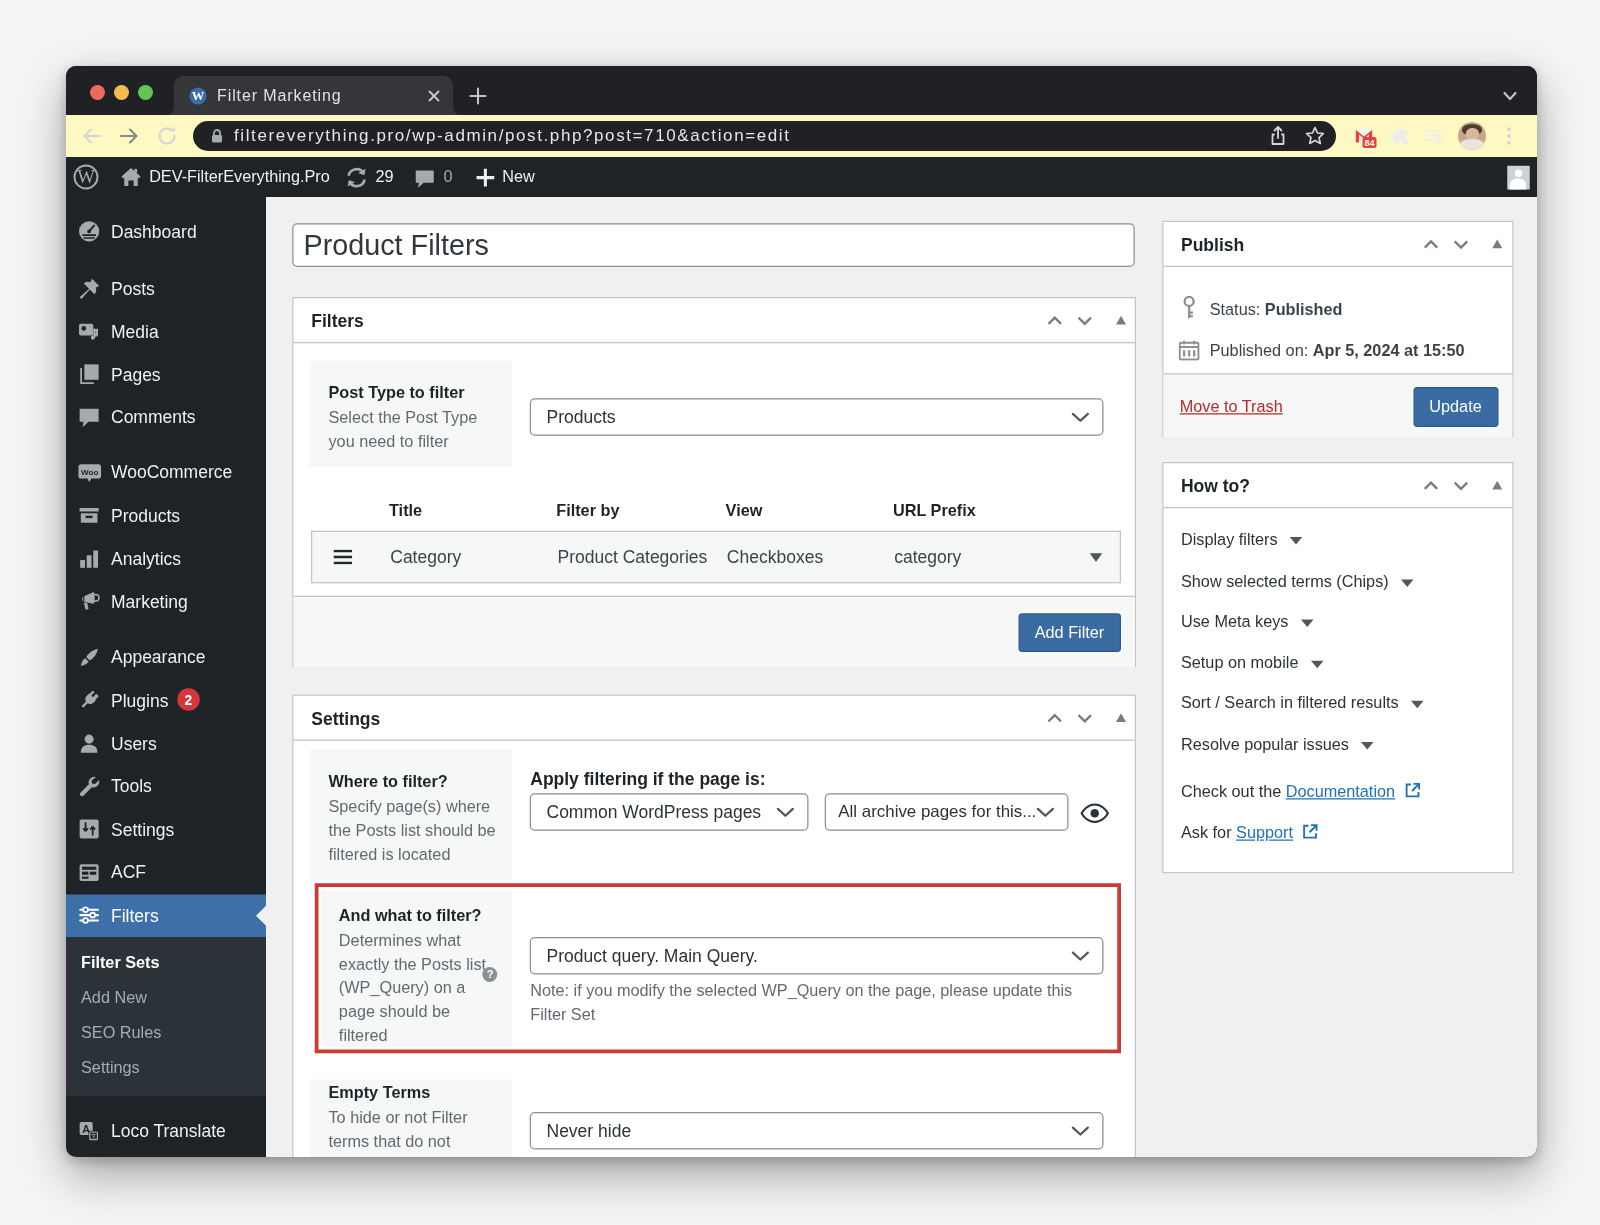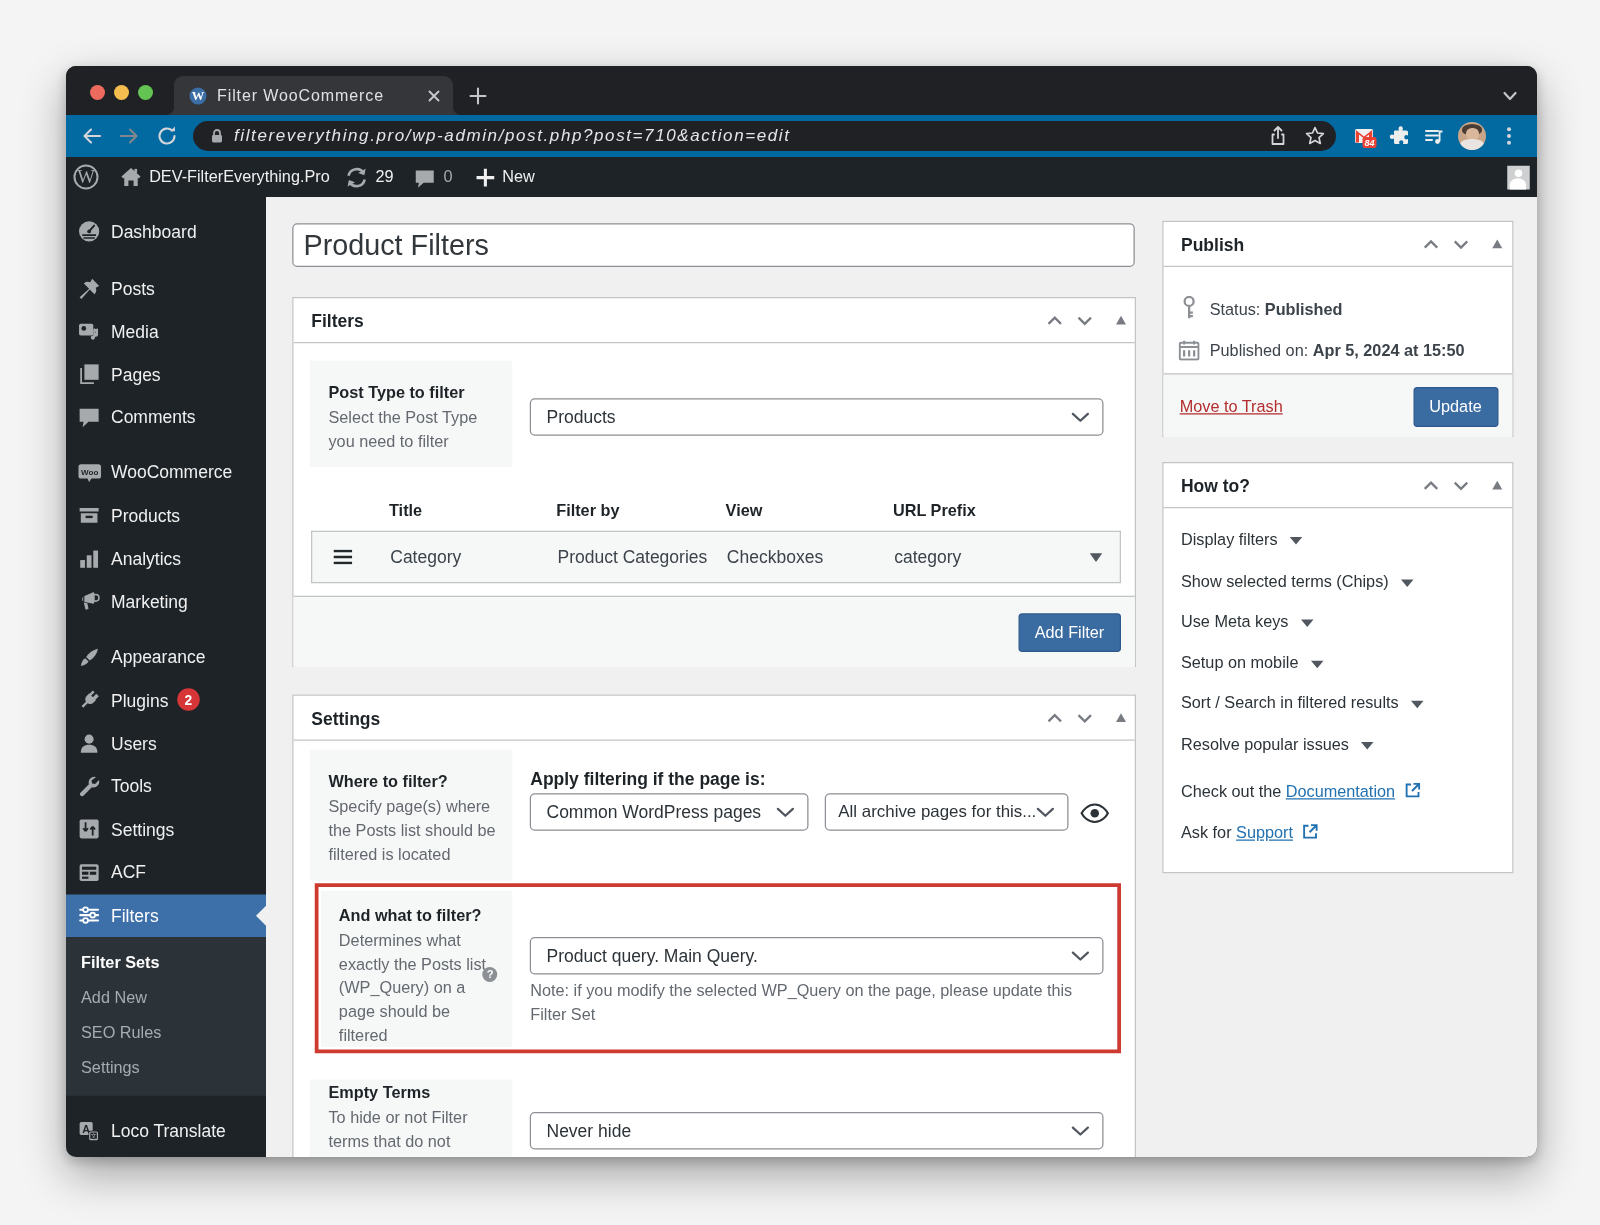--- a/index.html
+++ b/index.html
@@ -10,21 +10,21 @@
   box-shadow:0 18px 45px rgba(0,0,0,.33), 0 4px 12px rgba(0,0,0,.20); }
 
 #tabbar { position:absolute; left:0; top:0; width:100%; height:49px; background:#202124; }
 .light { position:absolute; top:19px; width:15px; height:15px; border-radius:50%; }
 #tab { position:absolute; left:108px; top:10px; width:279px; height:39px; background:#35363a; border-radius:9px 9px 0 0; }
 #tab:before { content:""; position:absolute; left:-8px; bottom:0; width:8px; height:8px; background:radial-gradient(circle at 0 0, rgba(0,0,0,0) 7.5px, #35363a 8.5px); }
 #tab:after { content:""; position:absolute; right:-8px; bottom:0; width:8px; height:8px; background:radial-gradient(circle at 100% 0, rgba(0,0,0,0) 7.5px, #35363a 8.5px); }
 #tabtitle { position:absolute; left:43px; top:0; line-height:39px; font-size:16px; color:#dfe1e5; letter-spacing:.9px; white-space:nowrap; }
 #newtab, #tbchev { position:absolute; color:#c2c5c9; }
 
-#toolbar { position:absolute; left:0; top:49px; width:100%; height:42px; background:#0369a1;font-style:italic; }
+#toolbar { position:absolute; left:0; top:49px; width:100%; height:42px; background:#fef9c3; }
 #pill { position:absolute; left:127px; top:6px; width:1143px; height:30px; border-radius:15px; background:#202124; }
 #url { position:absolute; left:41px; top:0; line-height:30px; font-size:17px; color:#e4e6e9; letter-spacing:1.6px; white-space:nowrap; }
 .ticon { position:absolute; }
 
 #page { position:absolute; left:0; top:91px; width:1471px; height:1000px; background:#f0f0f1; overflow:hidden; }
 #wp { position:absolute; left:0; top:0; width:1178px; height:800px; transform:scale(1.25); transform-origin:0 0; font-size:13px; color:#3c434a; }
 
 #adminbar { position:absolute; left:0; top:0; width:100%; height:32px; background:#1d2327; color:#f0f0f1; font-size:13px; }
 #adminbar .abitem { position:absolute; top:0; line-height:32px; white-space:nowrap; }
 
@@ -65,21 +65,21 @@
 <div id="window">
   <div id="tabbar">
     <div class="light" style="left:23.5px; background:#ed6a5f;"></div>
     <div class="light" style="left:47.5px; background:#f5bd4f;"></div>
     <div class="light" style="left:71.5px; background:#63c454;"></div>
     <div id="tab">
       <svg width="18" height="18" style="position:absolute;left:15px;top:10.5px" viewBox="0 0 20 20">
         <circle cx="10" cy="10" r="9.5" fill="#3b6ea5"></circle>
         <text x="10" y="14.8" font-size="14" font-weight="bold" font-family="Liberation Serif, serif" fill="#fff" text-anchor="middle">W</text>
       </svg>
-      <span id="tabtitle">Filter WooCommerce</span>
+      <span id="tabtitle">Filter Marketing</span>
       <svg width="22" height="22" style="position:absolute;left:249px;top:8.5px" viewBox="0 0 22 22">
         <path d="M6.5 6.5 L15.5 15.5 M15.5 6.5 L6.5 15.5" stroke="#c8cbce" stroke-width="1.9" stroke-linecap="round"></path>
       </svg>
     </div>
     <svg id="newtab" width="26" height="26" style="left:399px;top:17px" viewBox="0 0 26 26">
       <path d="M13 5.5 V20.5 M5.5 13 H20.5" stroke="#c2c5c9" stroke-width="2.1" stroke-linecap="round"></path>
     </svg>
     <svg id="tbchev" width="22" height="22" style="left:1433px;top:19px" viewBox="0 0 22 22">
       <path d="M5.5 8 L11 14 L16.5 8" fill="none" stroke="#c2c5c9" stroke-width="2.2" stroke-linecap="round" stroke-linejoin="round"></path>
     </svg>

